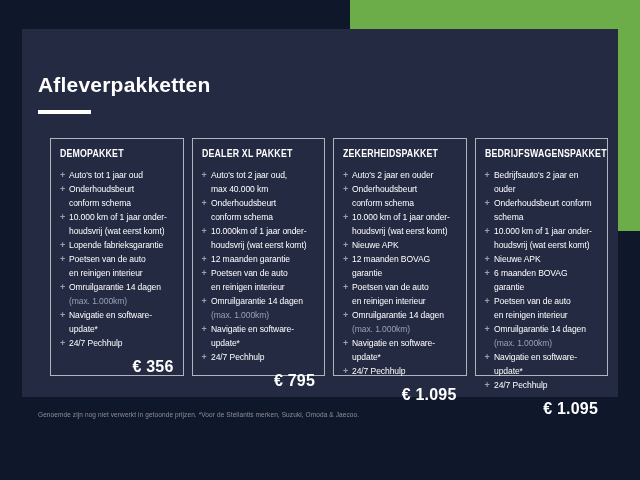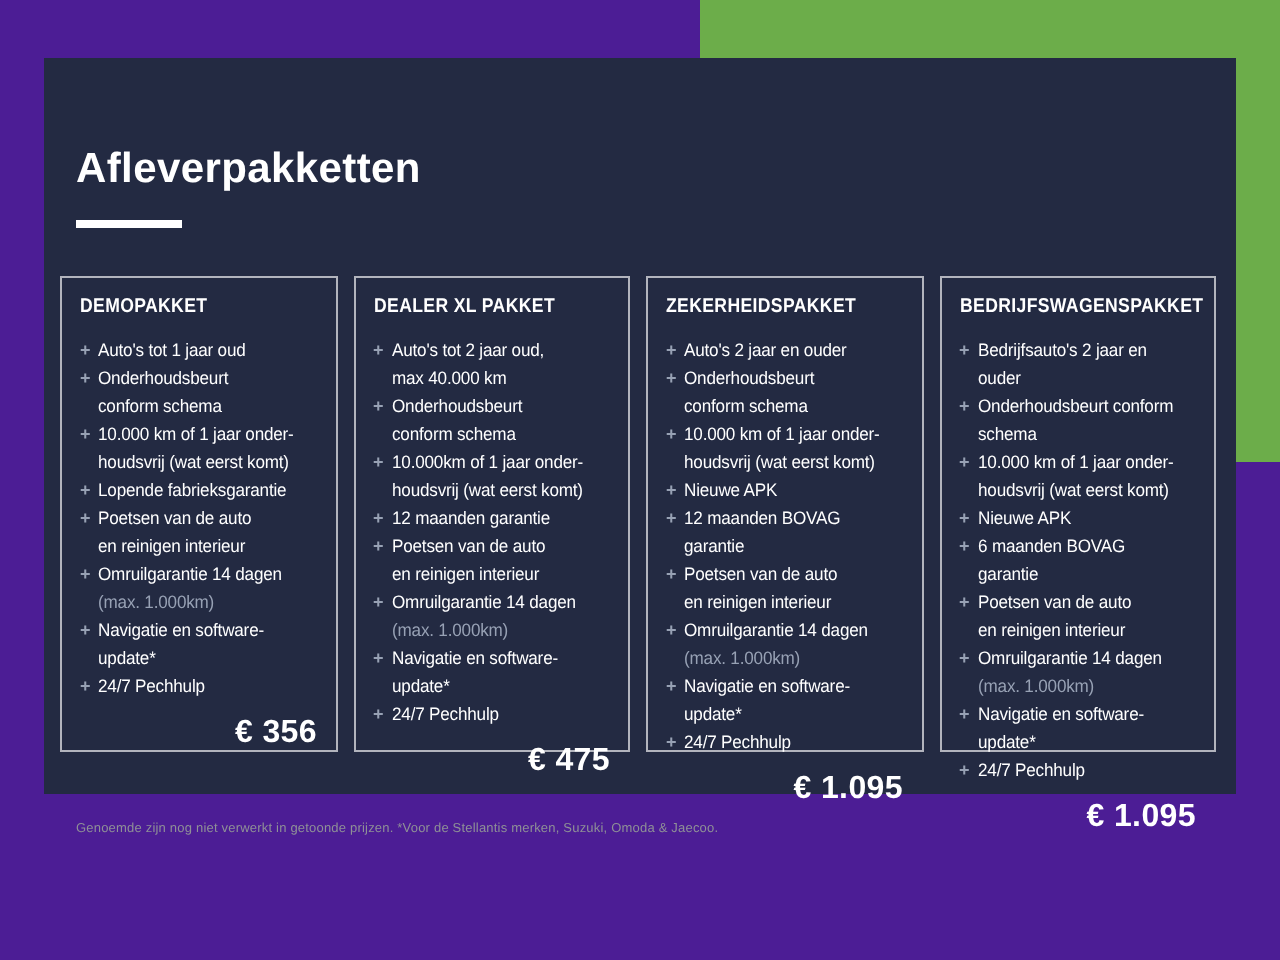--- a/index.html
+++ b/index.html
@@ -1,38 +1,38 @@
 <!DOCTYPE html>
 <html><head>
 <meta charset="utf-8">
 <style>
   html,body{margin:0;padding:0;background:#ffffff;}
   .stage{
     position:relative;width:640px;height:480px;overflow:hidden;
-    background:#4c1d95;
+    background:#0f172a;
     font-family:"Liberation Sans", sans-serif;
     -webkit-font-smoothing:antialiased;
   }
   .green-shape{
     position:absolute;left:350px;top:0;width:290px;height:231px;
     background:var(--green,#6CAD4A);z-index:0;
   }
   .panel{
     position:absolute;left:22px;top:29px;width:596px;height:368px;
     background:var(--navy,#232A42);z-index:1;box-sizing:border-box;
   }
   .page-title{
     margin:44px 0 0 16px;color:#fff;font-size:21px;font-weight:700;
     letter-spacing:0.2px;line-height:24px;
   }
   .title-underline{
     margin:13px 0 0 16px;width:53px;height:4px;background:#ffffff;
   }
   .cards{
-    display:flex;gap:8px;margin-top:24px;padding:0 10px 0 8px;
+    display:flex;gap:8px;margin-top:24px;padding:0 10px 0 28px;
     height:238px;align-items:stretch;box-sizing:border-box;
   }
   .card{
     flex:1 1 0;border:1px solid rgba(255,255,255,0.65);
     box-sizing:border-box;padding:8px 9px;display:flex;flex-direction:column;
     min-width:0;
   }
   .card-title{
     margin:0;color:#fff;font-size:10px;font-weight:700;letter-spacing:0.2px;
     white-space:nowrap;line-height:13px;
@@ -163,21 +163,21 @@
   <li class="feature">
     <span class="plus">+</span>
     <span class="ftext">Navigatie en software-update*</span>
   </li>
 
   <li class="feature">
     <span class="plus">+</span>
     <span class="ftext">24/7 Pechhulp</span>
   </li>
 </ul>
-    <div class="price">€ 475</div>
+    <div class="price">€ 795</div>
   </section>
 
   <section class="card">
     <h2 class="card-title">ZEKERHEIDSPAKKET</h2>
     <ul class="features">
   <li class="feature">
     <span class="plus">+</span>
     <span class="ftext">Auto's 2 jaar en ouder</span>
   </li>
 

